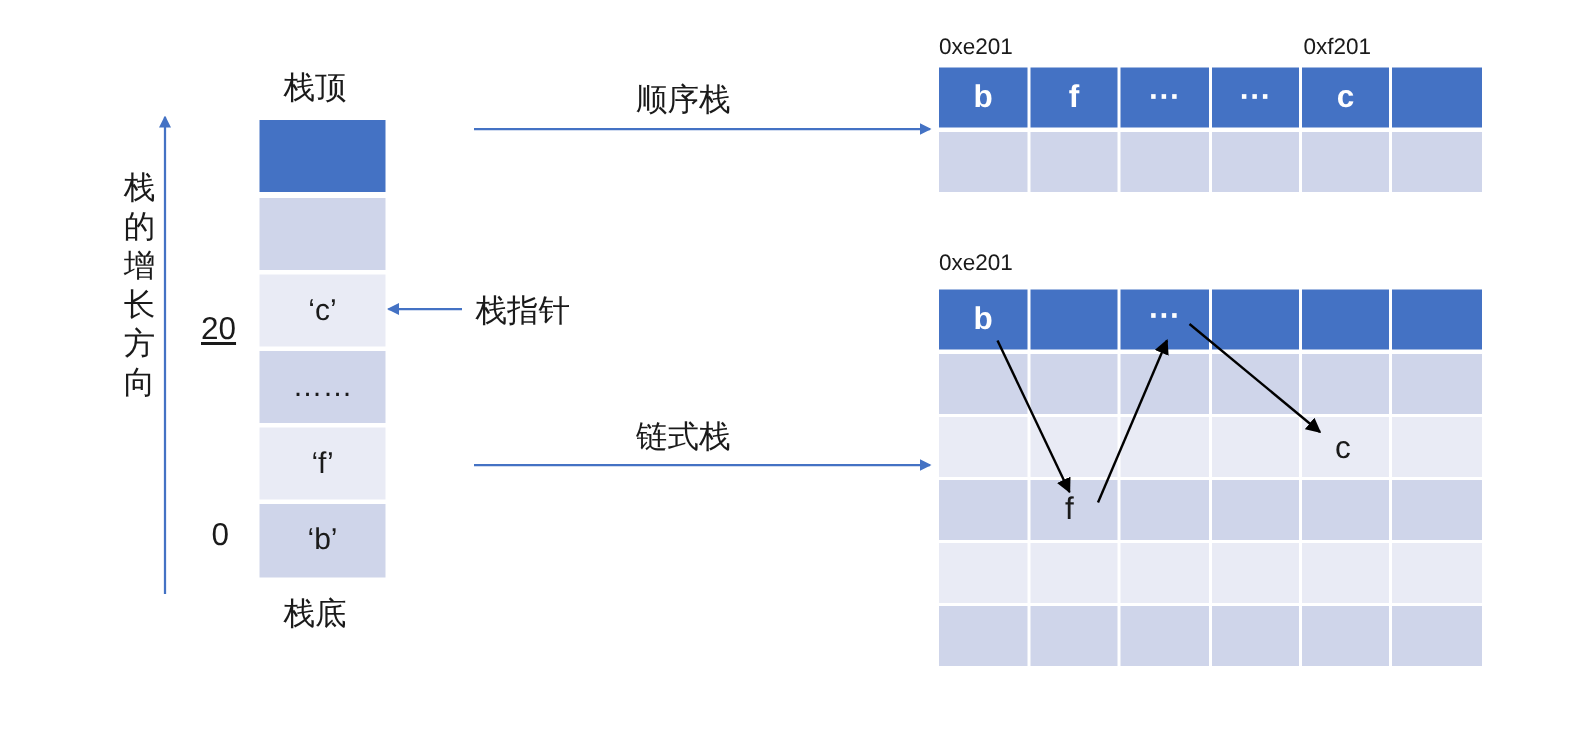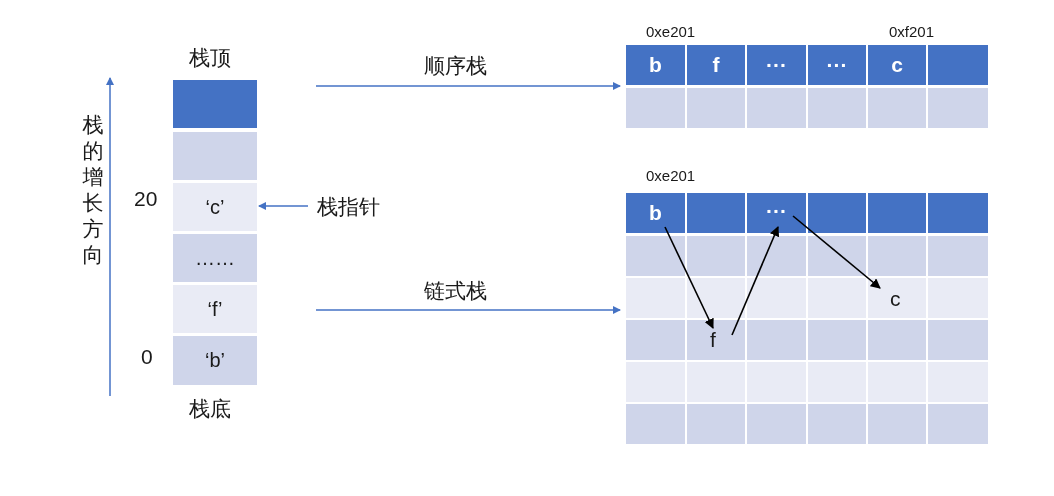--- a/index.html
+++ b/index.html
@@ -7,21 +7,21 @@
   .lbl{position:absolute;font-size:21px;white-space:nowrap;}
   .vtext{position:absolute;left:80px;top:112px;width:26px;font-size:21px;line-height:26px;text-align:center;}
   .vtext span{display:block;}
   .stack{position:absolute;left:173px;top:80px;width:84px;}
   .scell{position:absolute;left:0;width:84px;display:flex;align-items:center;justify-content:center;font-size:20px;font-family:"Liberation Sans",sans-serif;}
   .grid{position:absolute;}
   .gcell{position:absolute;box-sizing:border-box;display:flex;align-items:center;justify-content:center;font-family:"Liberation Sans",sans-serif;}
   .hdr{background:#4472c4;color:#fff;font-weight:bold;font-size:21px;}
   .dark{background:#cfd5ea;}
   .light{background:#e9ebf5;}
-  .addr{position:absolute;font-size:15px;font-family:"Liberation Sans",sans-serif;color:#1a1a1a;margin-left:20px;}
+  .addr{position:absolute;font-size:15px;font-family:"Liberation Sans",sans-serif;color:#1a1a1a;}
   .ltr{position:absolute;font-size:21px;font-family:"Liberation Sans",sans-serif;}
   svg.overlay{position:absolute;left:0;top:0;}
 </style>
 </head>
 <body>
 
 <svg class="overlay" width="1054" height="496" style="z-index: 5;">
   <defs>
     <marker id="blueArrow" markerWidth="8" markerHeight="8" refX="7" refY="4" orient="auto" markerUnits="userSpaceOnUse">
       <path d="M0,0 L8,4 L0,8 z" fill="#4472c4"></path>
@@ -44,21 +44,21 @@
   <span>栈</span>
   <span>的</span>
   <span>增</span>
   <span>长</span>
   <span>方</span>
   <span>向</span>
 </div>
 
 <div class="lbl" style="left:189px;top:44px;">栈顶</div>
 <div class="lbl" style="left:189px;top:395px;font-family:Liberation Serif, serif;">栈底</div>
-<div class="lbl" style="left:134px;top:187px;font-family:'Liberation Sans',sans-serif;">20</div>
+<div class="lbl" style="left:134px;top:208px;font-family:'Liberation Sans',sans-serif;text-decoration:underline;">20</div>
 <div class="lbl" style="left:141px;top:345px;font-family:'Liberation Sans',sans-serif;">0</div>
 <div class="lbl" style="left:317px;top:193px;">栈指针</div>
 
 <div class="stack">
   <div class="scell" style="top:0;height:48px;background:#4472c4;"></div>
   <div class="scell dark" style="top:52px;height:48px;"></div>
   <div class="scell light" style="top:103px;height:48px;">‘c’</div>
   <div class="scell dark" style="top:154px;height:48px;">……</div>
   <div class="scell light" style="top:205px;height:48px;">‘f’</div>
   <div class="scell dark" style="top:256px;height:49px;">‘b’</div>

